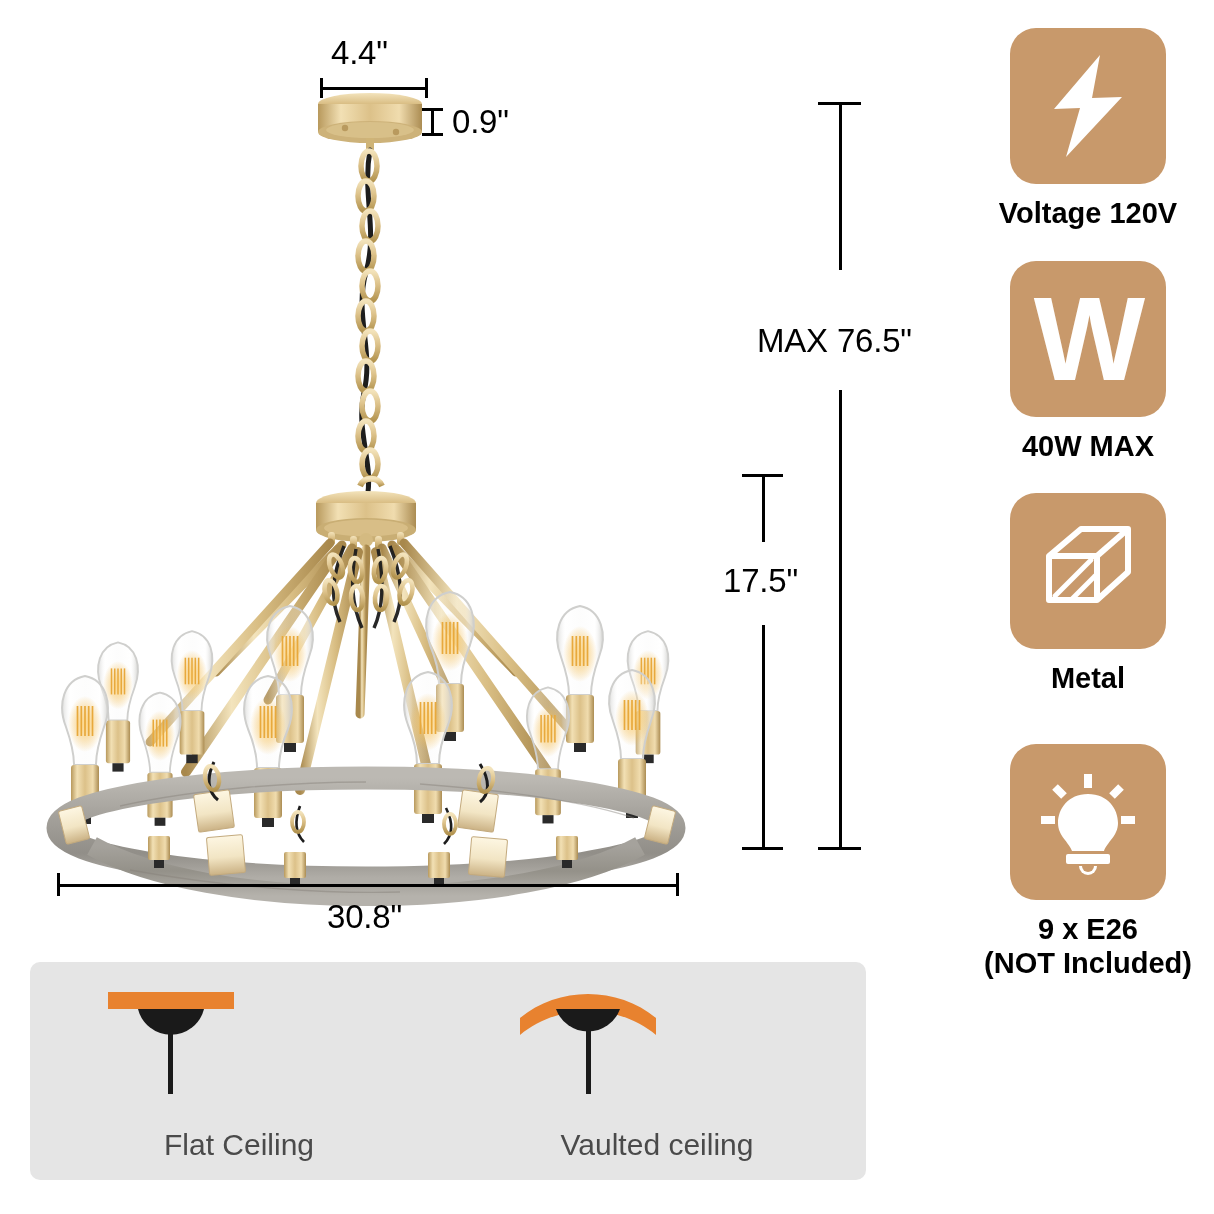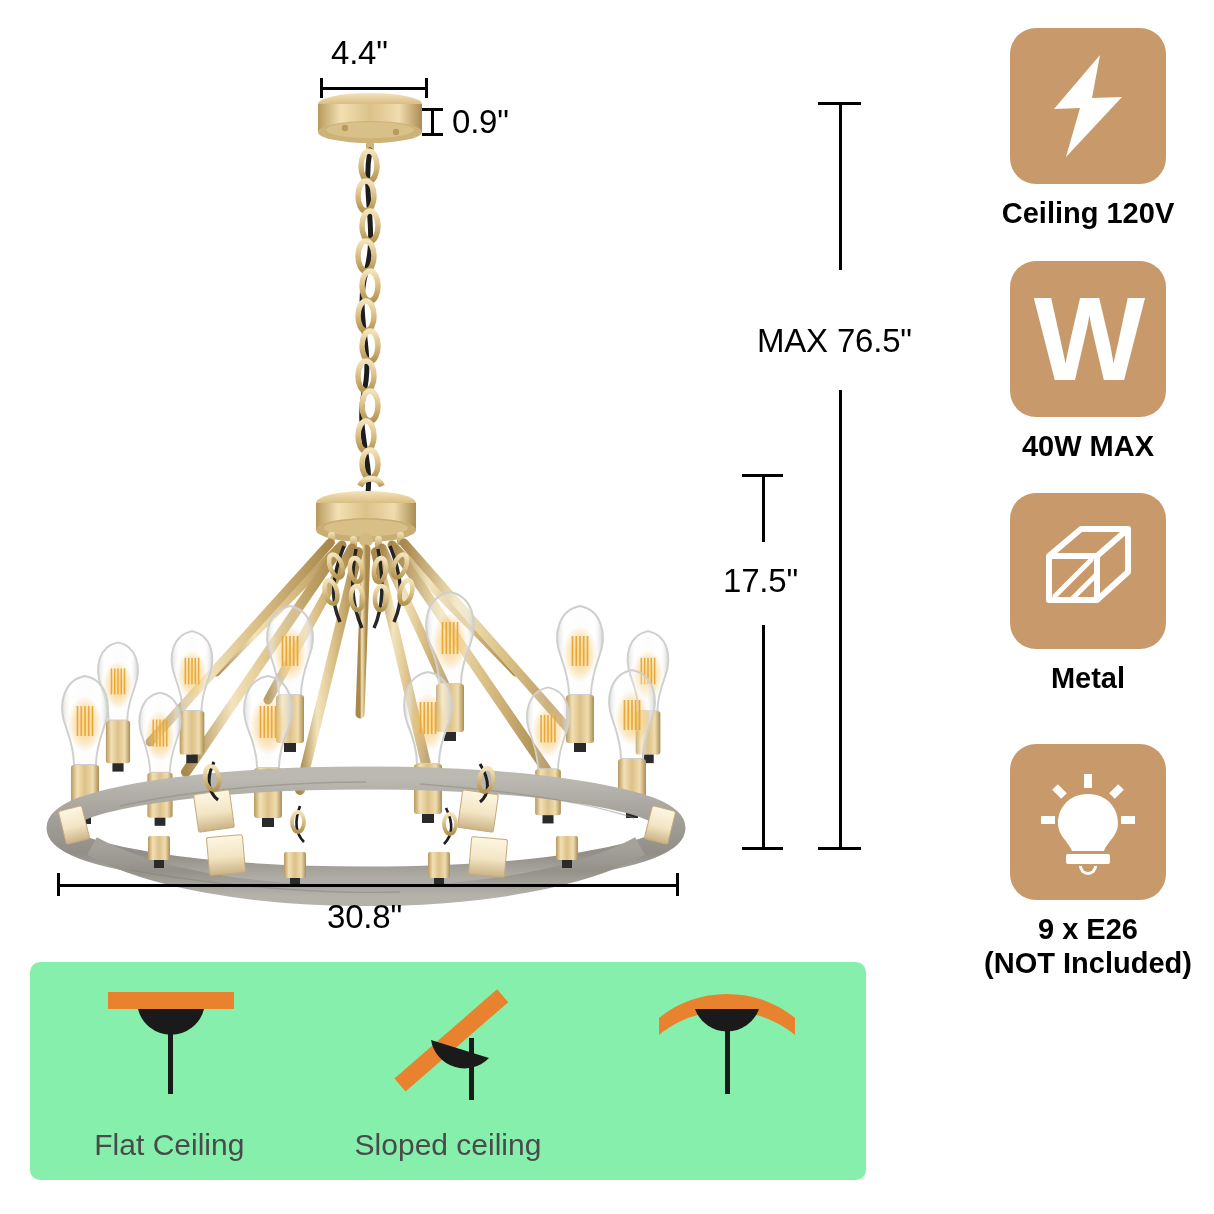--- a/index.html
+++ b/index.html
@@ -66,21 +66,21 @@
     color: #fff;
     line-height: 1;
     letter-spacing: -3px;
   }
 
   
   .ceiling-panel {
     position: absolute;
     left: 30px; top: 962px;
     width: 836px; height: 218px;
-    background: #86efac;
+    background: #e5e5e5;
     border-radius: 10px;
   }
   .ceiling-items {
     position: absolute; inset: 0;
     display: flex;
   }
   .ceiling-item {
     flex: 1 1 0;
     position: relative;
     display: flex; flex-direction: column;
@@ -489,50 +489,43 @@
 
       <div class="ceiling-item">
         <svg class="ceiling-art" viewBox="0 0 280 140" preserveAspectRatio="xMidYMid meet">
           <rect x="78" y="18" width="126" height="17" fill="#e8822f"></rect>
           <path d="M108 35 a34 34 0 0 0 66 0 Z" fill="#1a1a1a"></path>
           <rect x="138" y="46" width="5" height="74" fill="#1a1a1a"></rect>
         </svg>
         <div class="ceiling-caption">Flat Ceiling</div>
       </div>
 
-      <div class="ceiling-item">
-        <svg class="ceiling-art" viewBox="0 0 280 140" preserveAspectRatio="xMidYMid meet">
-          <rect x="74" y="58" width="136" height="17" fill="#e8822f" transform="rotate(-41 142 66)"></rect>
-          <path d="M122 66 a34 34 0 0 0 58 18 Z" fill="#1a1a1a"></path>
-          <rect x="160" y="64" width="5" height="62" fill="#1a1a1a"></rect>
-        </svg>
-        <div class="ceiling-caption">Sloped ceiling</div>
-      </div>
 
       <div class="ceiling-item">
         <svg class="ceiling-art" viewBox="0 0 280 140" preserveAspectRatio="xMidYMid meet">
           <path d="M72 44 C 110 12, 170 12, 208 44 L 208 61 C 170 29, 110 29, 72 61 Z" fill="#e8822f"></path>
           <path d="M108 35 a34 34 0 0 0 64 0 Z" fill="#1a1a1a"></path>
           <rect x="138" y="44" width="5" height="76" fill="#1a1a1a"></rect>
         </svg>
+        <div class="ceiling-caption">Vaulted ceiling</div>
       </div>
 
     </div>
   </div>
 
   <div class="features">
 
     <div class="feature" style="margin-bottom:30px;">
       <div class="feature-tile" style="background:#c8996b;">
         <svg width="96" height="110" viewBox="0 0 96 110">
           <path d="M60 4 L14 58 L40 57 L26 106 L82 46 L52 47 Z" fill="#ffffff"></path>
         </svg>
       </div>
       <div class="feature-label">
-        <span>Ceiling 120V</span>
+        <span>Voltage 120V</span>
       </div>
     </div>
 
     <div class="feature" style="margin-bottom:30px;">
       <div class="feature-tile" style="background:#c8996b;">
         <span class="tile-w-letter">W</span>
       </div>
       <div class="feature-label">
         <span>40W MAX</span>
       </div>

